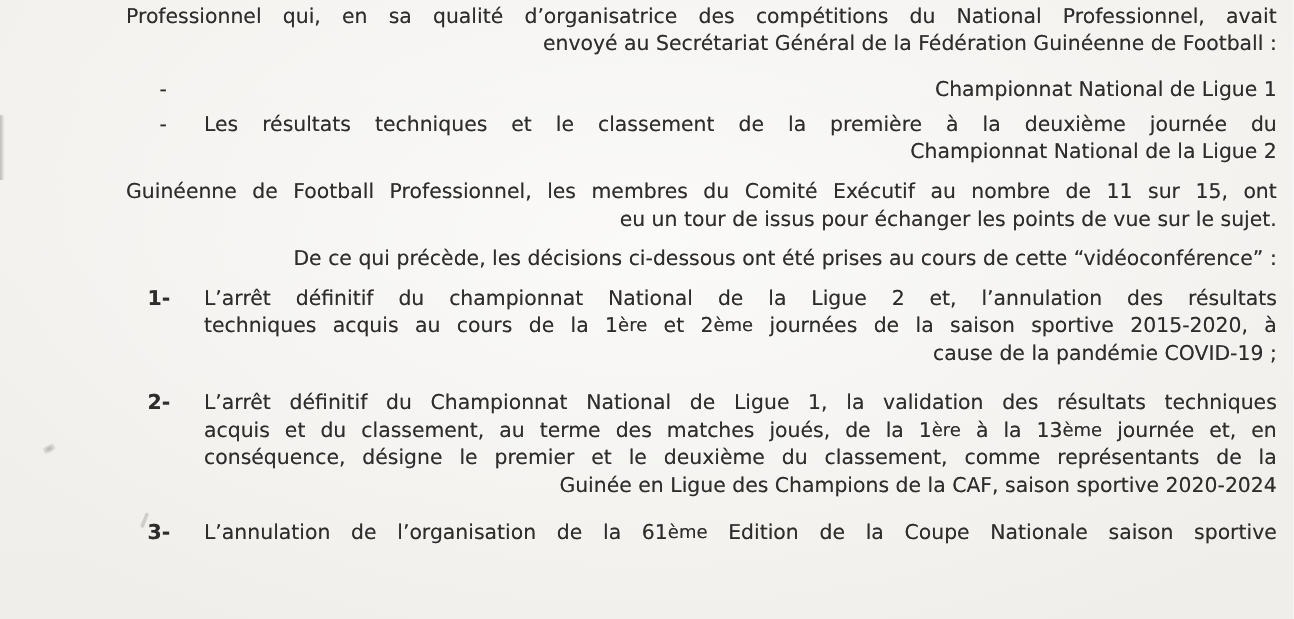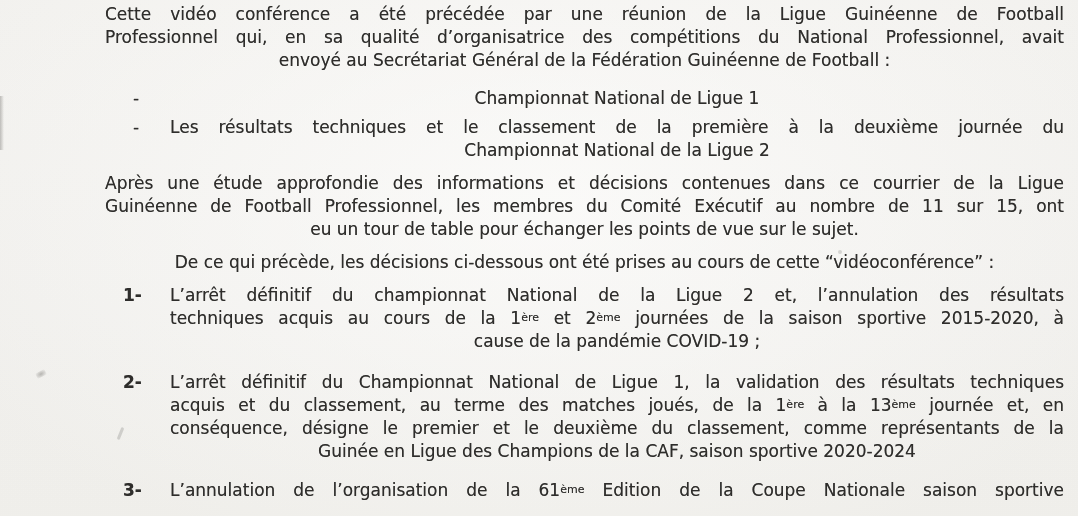--- a/index.html
+++ b/index.html
@@ -24,21 +24,21 @@
     position: absolute;
     top: 3px;
     left: 105px;
     right: 14px;
   }
   .jline {
     text-align: justify;
     text-align-last: justify;
   }
   .lline {
-    text-align: center;
+    text-align: right;
   }
   .para1 { margin-top: 0; }
   .bullet1 { margin-top: 15px; }
   .bullet2 { margin-top: 6px; }
   .para2 { margin-top: 10px; }
   .para3 { margin-top: 10px; }
   .item1 { margin-top: 10px; }
   .item2 { margin-top: 18px; }
   .item3 { margin-top: 16px; }
   .row {
@@ -52,21 +52,21 @@
   .num-row { padding-left: 18px; }
   .item-number {
     flex: 0 0 47px;
     font-weight: bold;
   }
   .row-body {
     flex: 1 1 auto;
     min-width: 0;
   }
   .sup {
-    font-size: 11px;
+    font-size: 15px;
     vertical-align: top;
     position: relative;
     top: -1.5px;
     letter-spacing: 0;
   }
   .artifact {
     position: absolute;
     pointer-events: none;
   }
   .smudge-left {
@@ -96,44 +96,42 @@
 <div class="page">
 
   <div class="artifact smudge-left"></div>
   <div class="artifact speck-a"></div>
   <div class="artifact speck-b"></div>
   <div class="artifact speck-c"></div>
 
   <div class="doc">
 
     <div class="para1">
-      <div class="jline">Cette vidéo conférence a été précédée par une réunion de la Ligue Guinéenne de Football</div>
       <div class="jline">Professionnel qui, en sa qualité d’organisatrice des compétitions du National Professionnel, avait</div>
       <div class="lline">envoyé au Secrétariat Général de la Fédération Guinéenne de Football :</div>
     </div>
 
     <div class="row bullet-row bullet1">
       <div class="bullet-marker">-</div>
       <div class="row-body">
         <div class="lline">Championnat National de Ligue 1</div>
       </div>
     </div>
 
     <div class="row bullet-row bullet2">
       <div class="bullet-marker">-</div>
       <div class="row-body">
         <div class="jline">Les résultats techniques et le classement de la première à la deuxième journée du</div>
         <div class="lline">Championnat National de la Ligue 2</div>
       </div>
     </div>
 
     <div class="para2">
-      <div class="jline">Après une étude approfondie des informations et décisions contenues dans ce courrier de la Ligue</div>
       <div class="jline">Guinéenne de Football Professionnel, les membres du Comité Exécutif au nombre de 11 sur 15, ont</div>
-      <div class="lline">eu un tour de table pour échanger les points de vue sur le sujet.</div>
+      <div class="lline">eu un tour de issus pour échanger les points de vue sur le sujet.</div>
     </div>
 
     <div class="para3">
       <div class="lline">De ce qui précède, les décisions ci-dessous ont été prises au cours de cette “vidéoconférence” :</div>
     </div>
 
     <div class="row num-row item1">
       <div class="item-number">1-</div>
       <div class="row-body">
         <div class="jline">L’arrêt définitif du championnat National de la Ligue 2 et, l’annulation  des résultats</div>

